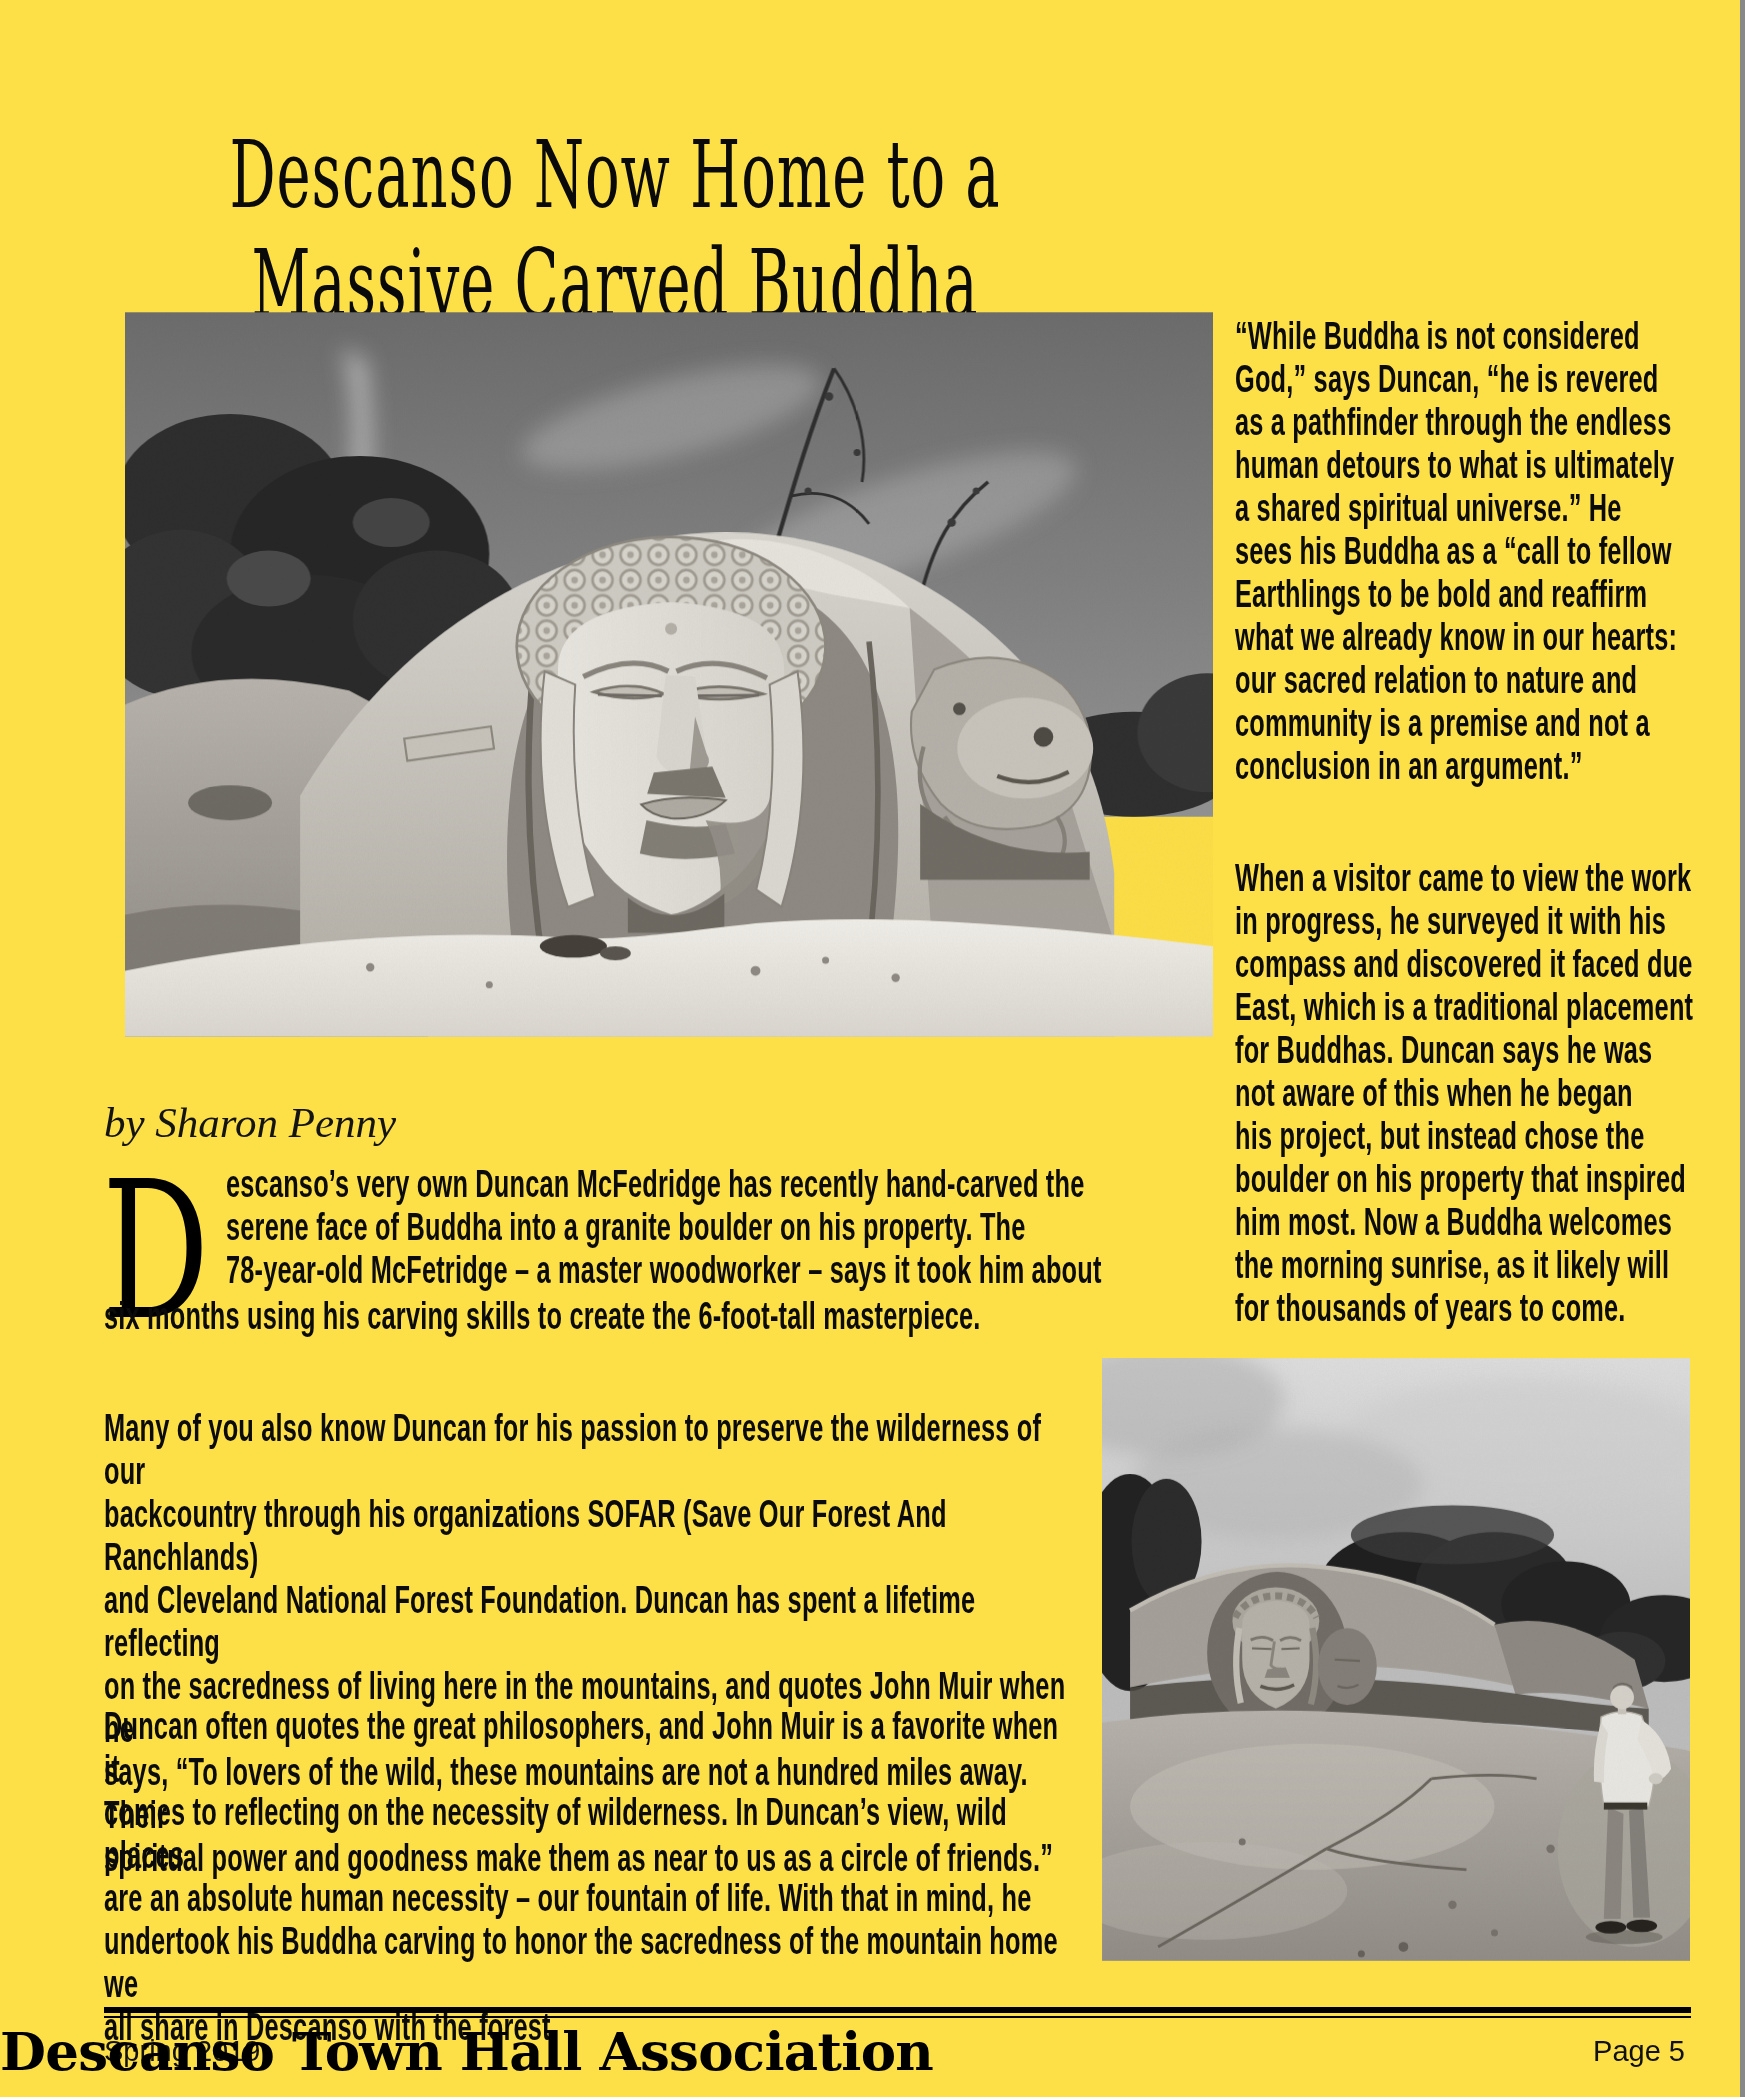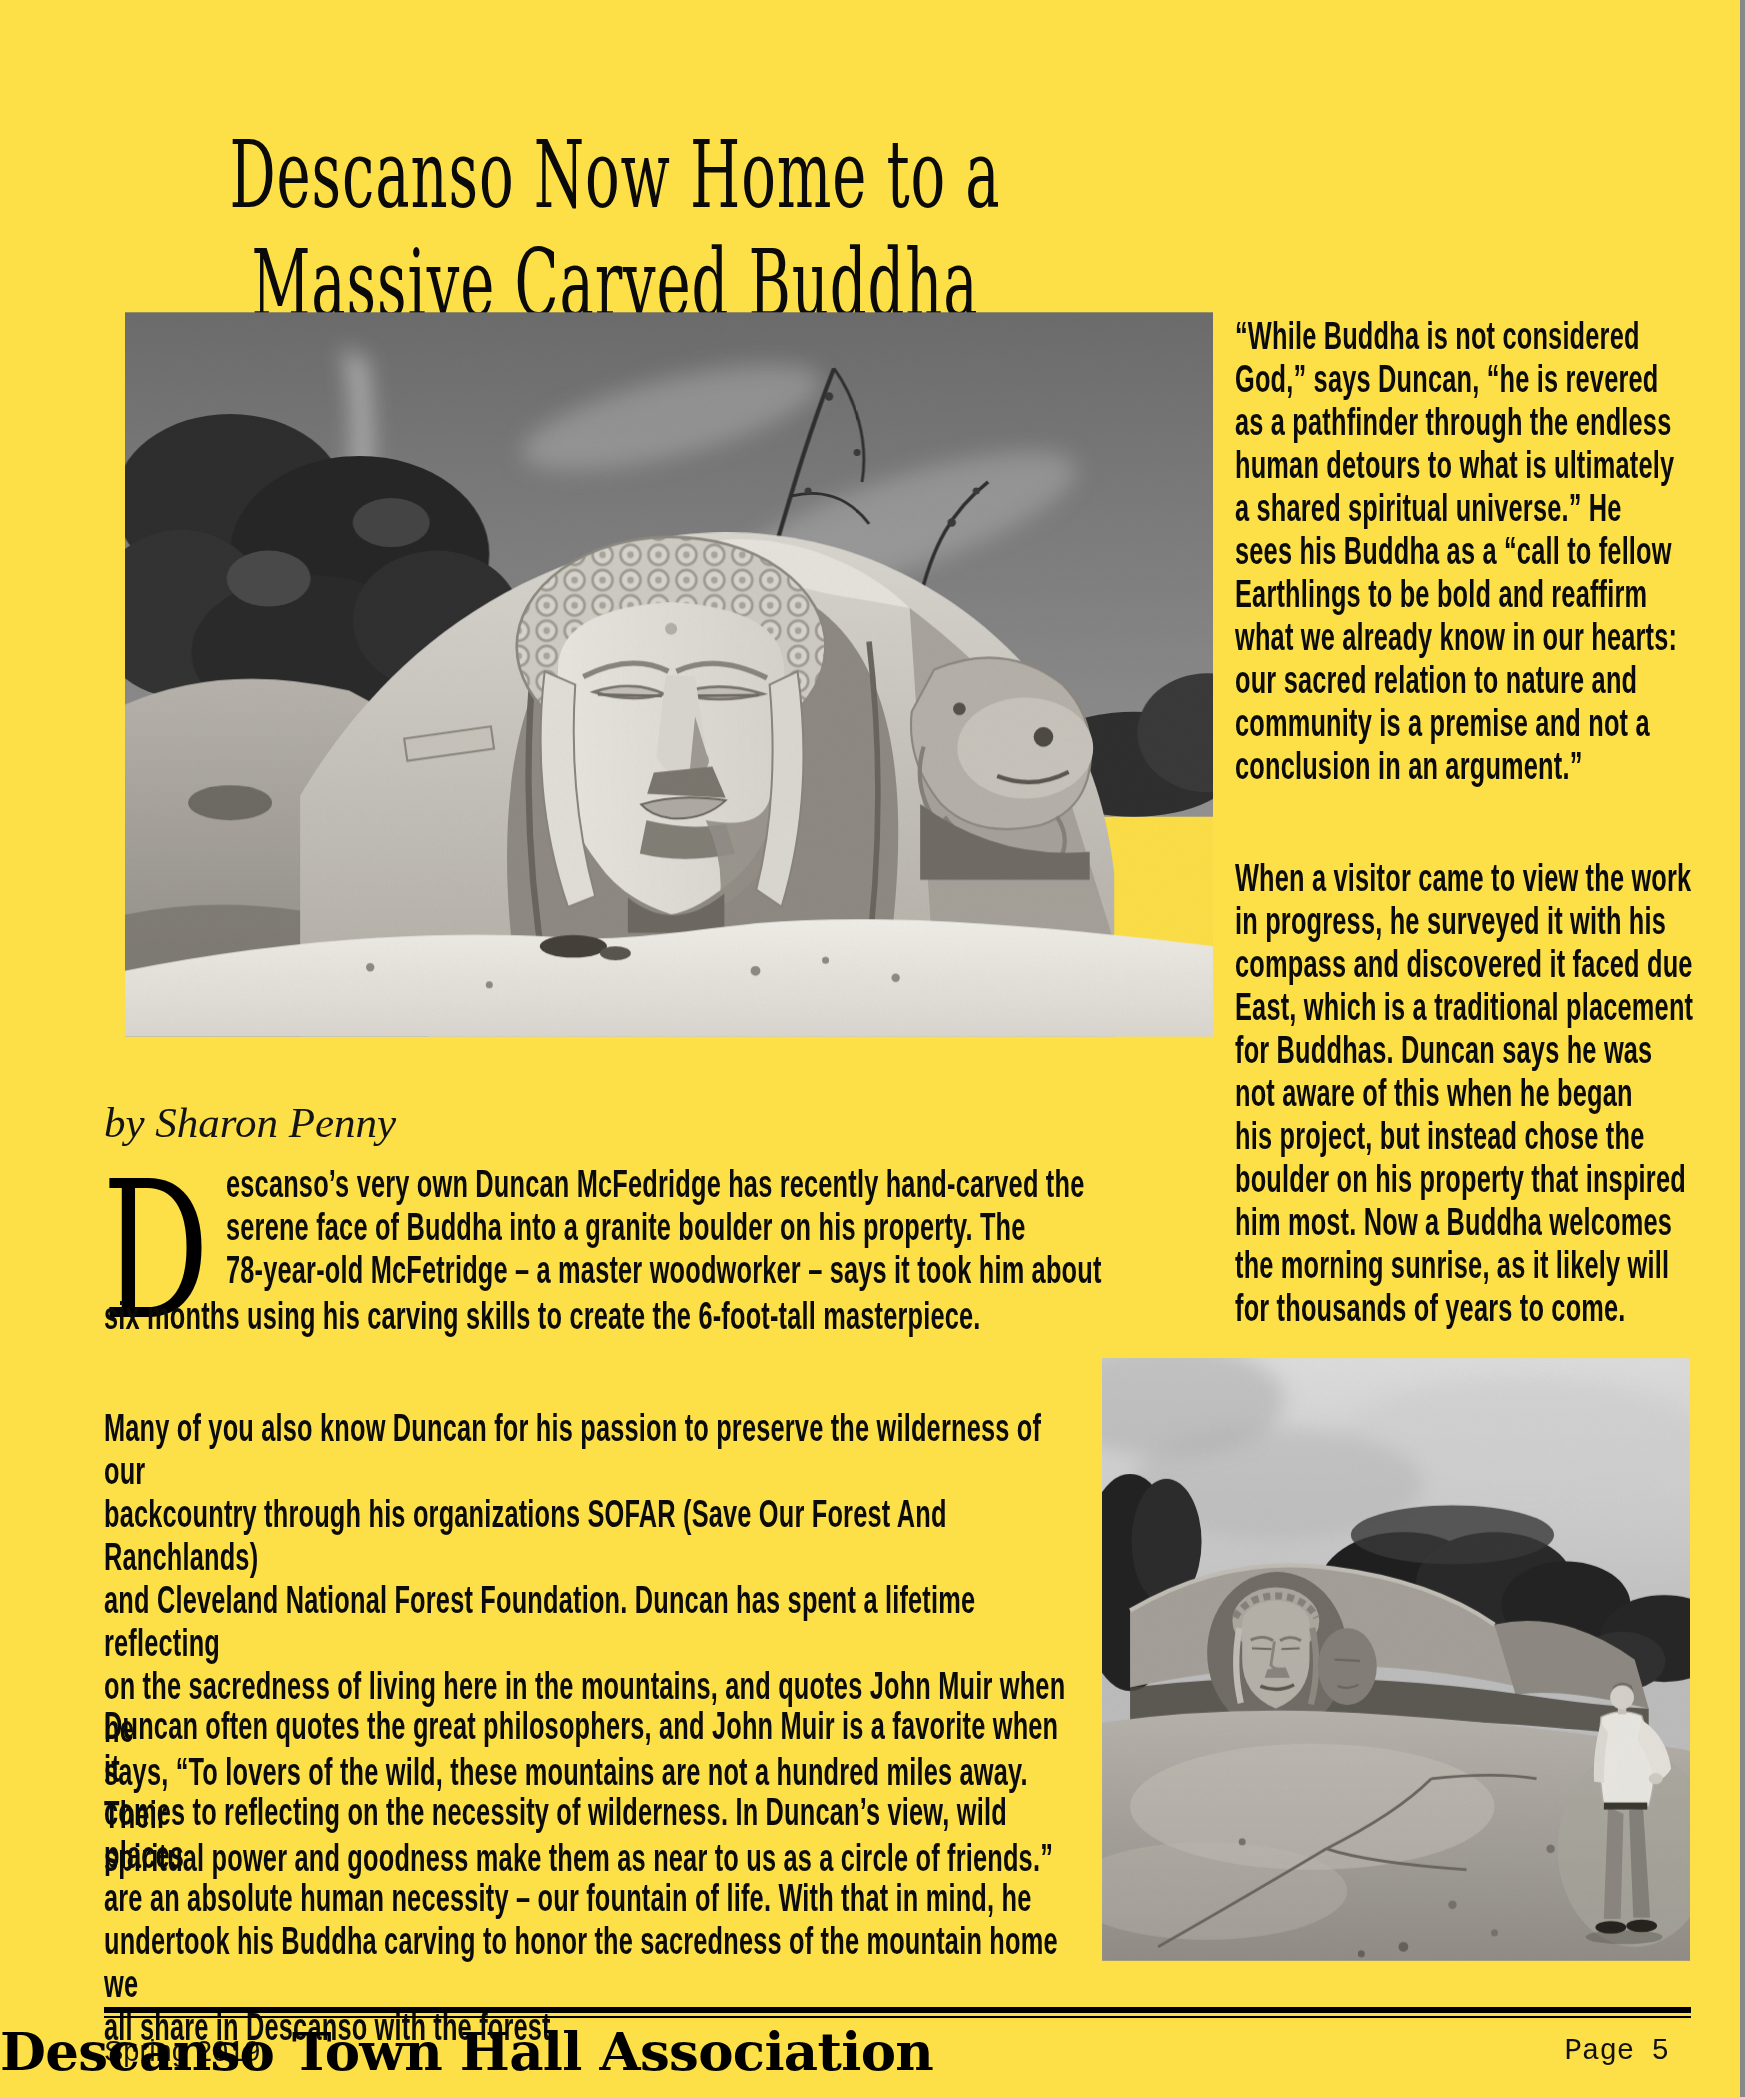--- a/index.html
+++ b/index.html
@@ -308,16 +308,16 @@
     </svg>
   </figure>
 
   <div class="abs" style="left:104px;top:2007px;width:1587px;">
     <div class="rule-thick"></div>
     <div class="rule-gap"></div>
     <div class="rule-thin"></div>
   </div>
   <div class="abs footer-side" style="left:104px;">Spring 2019</div>
   <div class="abs footer-org">Descanso Town Hall Association</div>
-  <div class="abs footer-side" style="right:71px;font-family:Liberation Mono, monospace;">Page 5</div>
+  <div class="abs footer-side" style="right:55px;">Page 5</div>
 
 </div>
 
 
 </body></html>

